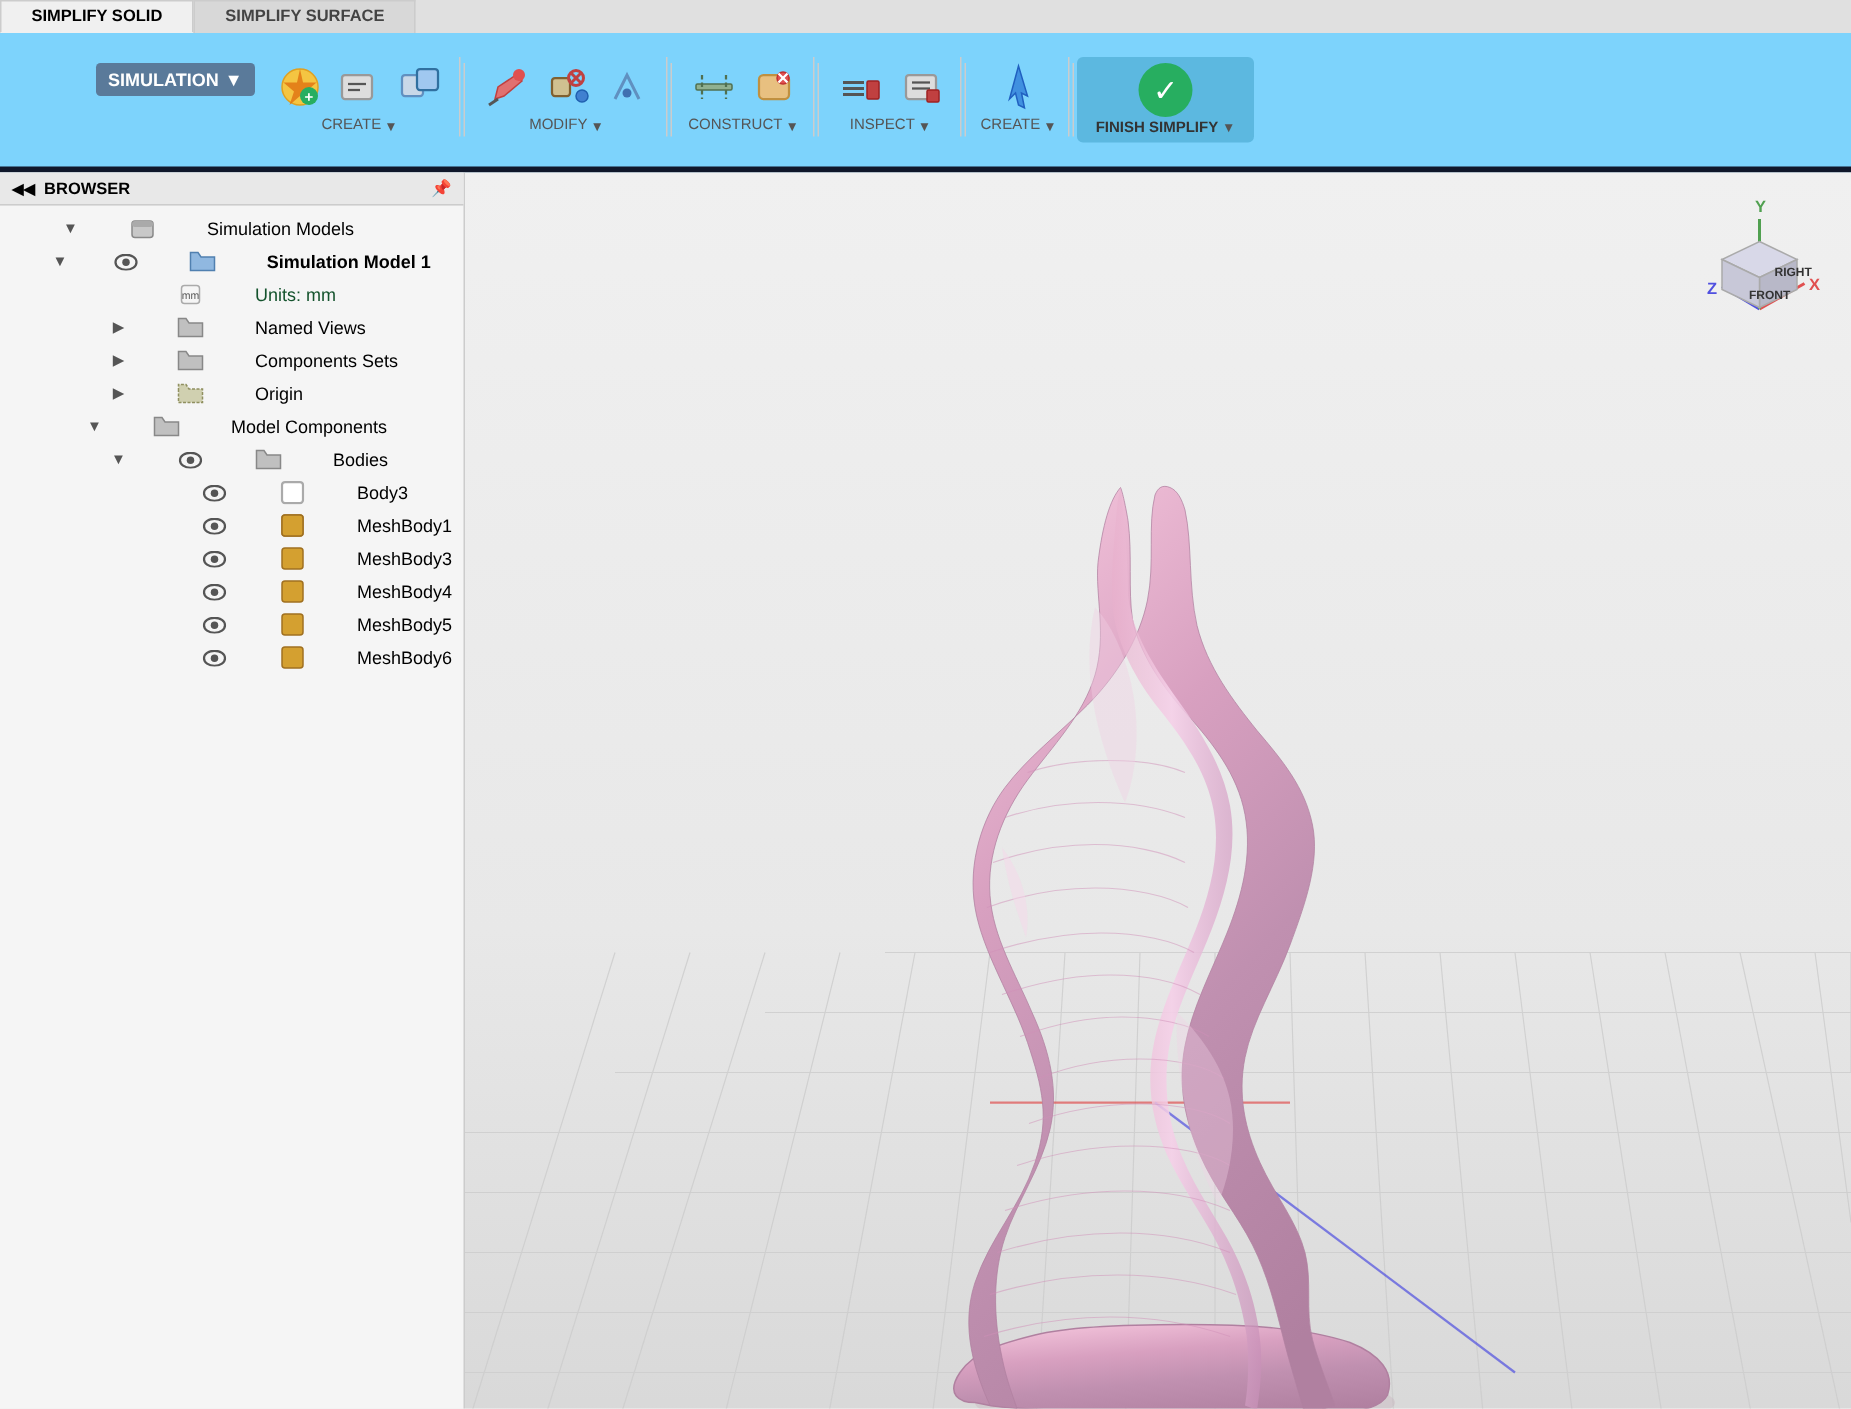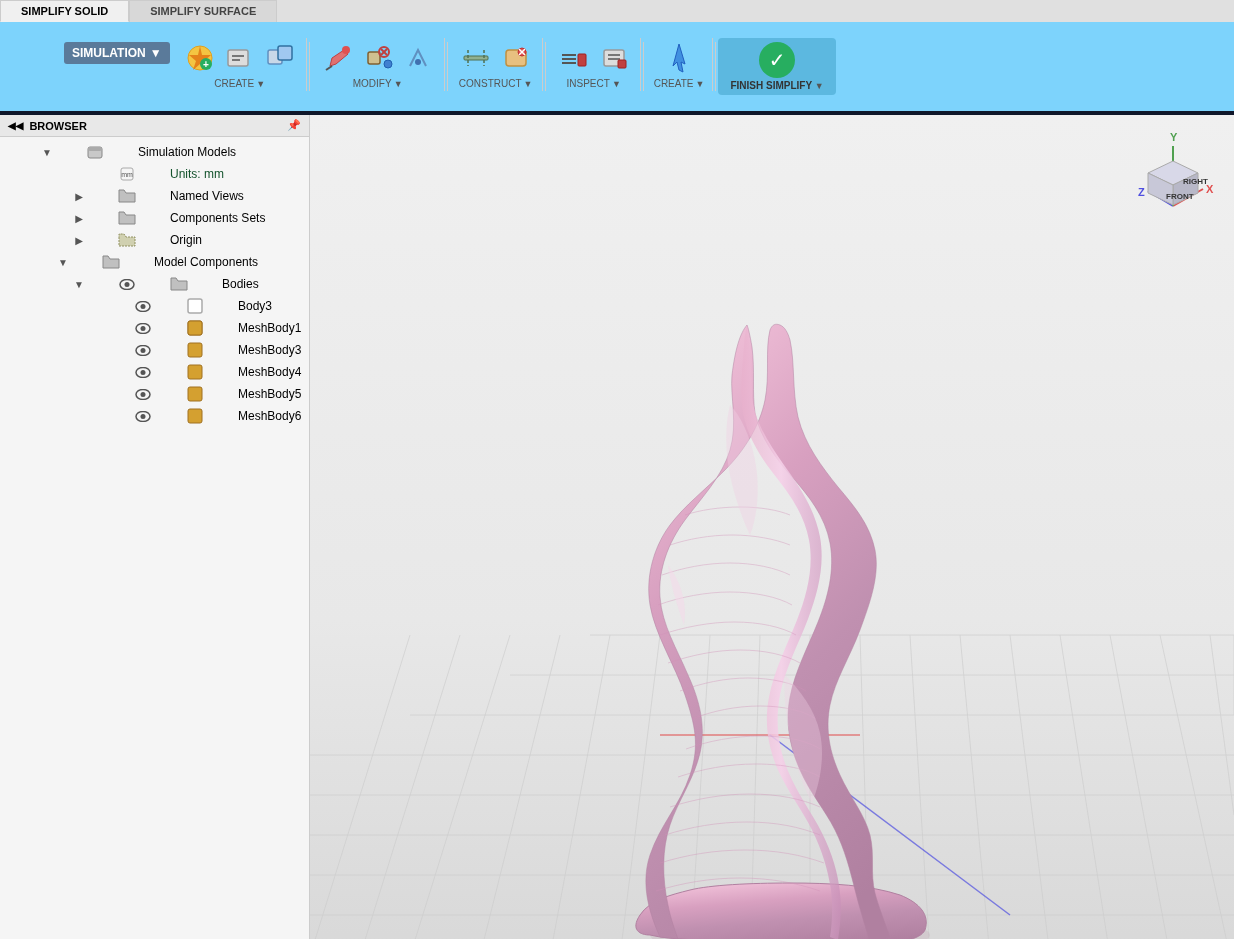--- a/index.html
+++ b/index.html
@@ -384,20 +384,37 @@
         <span class="tree-arrow open"></span>
         <span class="tree-icon">
           <svg width="16" height="16" viewBox="0 0 16 16">
               <rect x="1" y="3" width="14" height="11" rx="2" fill="#c8c8c8" stroke="#888" stroke-width="1"></rect>
               <rect x="1" y="3" width="14" height="4" rx="2" fill="#aaa"></rect>
             </svg>
         </span>
         <span>Simulation Models</span>
       </div>
 
+      <div class="tree-item">
+        <span class="tree-indent" style="width:20px;"></span>
+        <span class="tree-arrow open"></span>
+        <span class="tree-icon">
+          <svg width="16" height="11" viewBox="0 0 16 11">
+              <ellipse cx="8" cy="5.5" rx="7" ry="5" fill="none" stroke="#555" stroke-width="1.5"></ellipse>
+              <circle cx="8" cy="5.5" r="2.5" fill="#555"></circle>
+            </svg>
+        </span>
+        <span class="tree-icon">
+          <svg width="18" height="14" viewBox="0 0 18 14">
+              <path d="M1,4 L1,13 L17,13 L17,4 L8,4 L6,1 L1,1 Z" fill="#90b8e0" stroke="#5080b0" stroke-width="1"></path>
+            </svg>
+        </span>
+        <span style="font-weight:bold;">Simulation Model 1</span>
+        <span style="margin-left:4px; font-size:11px; color:#666;">⚙</span>
+      </div>
 
       <div class="tree-item">
         <span class="tree-indent" style="width:36px;"></span>
         <span class="tree-arrow empty"></span>
         <span class="tree-icon">
           <svg width="14" height="14" viewBox="0 0 14 14">
               <rect x="1" y="1" width="12" height="12" rx="2" fill="#f5f5f5" stroke="#aaa" stroke-width="1"></rect>
               <text x="7" y="10" text-anchor="middle" font-size="7" fill="#555">mm</text>
             </svg>
         </span>

